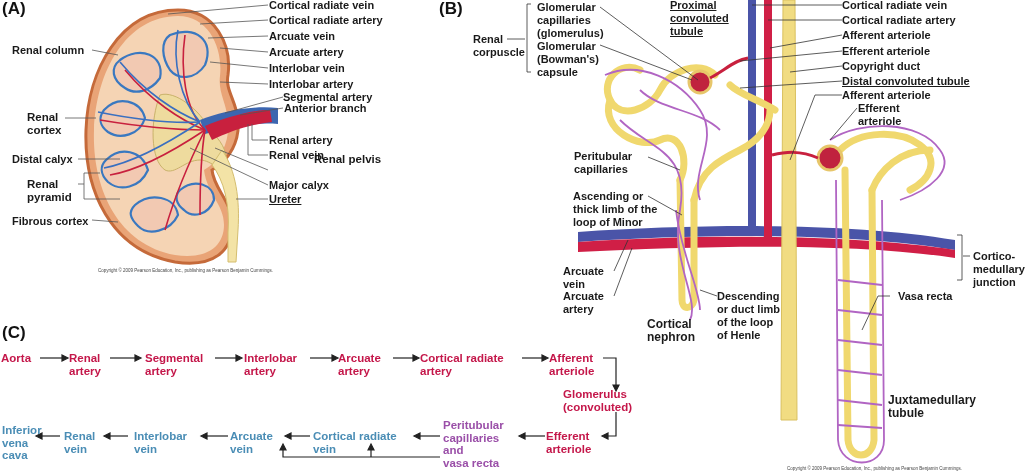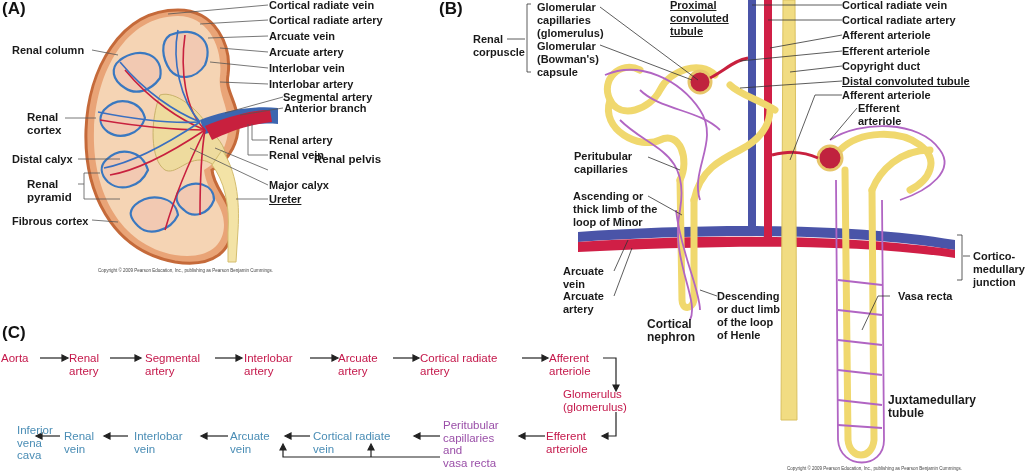--- a/index.html
+++ b/index.html
@@ -5,21 +5,21 @@
   html, body { margin: 0; padding: 0; background: #ffffff; }
   body { width: 1028px; height: 473px; position: relative; overflow: hidden;
          font-family: "Liberation Sans", sans-serif; }
   .panel-letter { position: absolute; font-weight: bold; font-size: 17px; color: #111; }
   .lbl { position: absolute; font-size: 11px; font-weight: bold; color: #1a1a1a;
          line-height: 13px; white-space: nowrap; }
   .lbl.big { font-size: 11.5px; }
   .lbl.title { font-size: 12px; font-weight: bold; }
   .copy { position: absolute; font-size: 4.5px; color: #444; white-space: nowrap; }
   svg.art { position: absolute; left: 0; top: 0; }
-  .flow { position: absolute; font-size: 11.5px; font-weight: normal; line-height: 12.5px; white-space: pre-line; }
+  .flow { position: absolute; font-size: 11.5px; font-weight: bold; line-height: 12.5px; white-space: pre-line; }
   .art-red { color: #c4174a; }
   .art-blue { color: #4a8db5; }
   .art-purple { color: #9a4fa8; }
 </style>
 </head>
 <body>
 
 <svg class="art" width="1028" height="473" viewBox="0 0 1028 473">
 
   <g>
@@ -265,30 +265,30 @@
 artery</div>
 <div class="flow art-red" style="left:244px; top:352px;">Interlobar
 artery</div>
 <div class="flow art-red" style="left:338px; top:352px;">Arcuate
 artery</div>
 <div class="flow art-red" style="left:420px; top:352px;">Cortical radiate
 artery</div>
 <div class="flow art-red" style="left:549px; top:352px;">Afferent
 arteriole</div>
 <div class="flow art-red" style="left:563px; top:388px;">Glomerulus
-(glomerulus)</div>
+(convoluted)</div>
 <div class="flow art-red" style="left:546px; top:430px;">Efferent
 arteriole</div>
 <div class="flow art-purple" style="left:443px; top:419px;">Peritubular
 capillaries
 and
 vasa recta</div>
 <div class="flow art-blue" style="left:313px; top:430px;">Cortical radiate
 vein</div>
 <div class="flow art-blue" style="left:230px; top:430px;">Arcuate
 vein</div>
 <div class="flow art-blue" style="left:134px; top:430px;">Interlobar
 vein</div>
 <div class="flow art-blue" style="left:64px; top:430px;">Renal
 vein</div>
-<div class="flow art-blue" style="left:17px; top:424px;">Inferior
+<div class="flow art-blue" style="left:2px; top:424px;">Inferior
 vena
 cava</div>
 
 </body></html>

